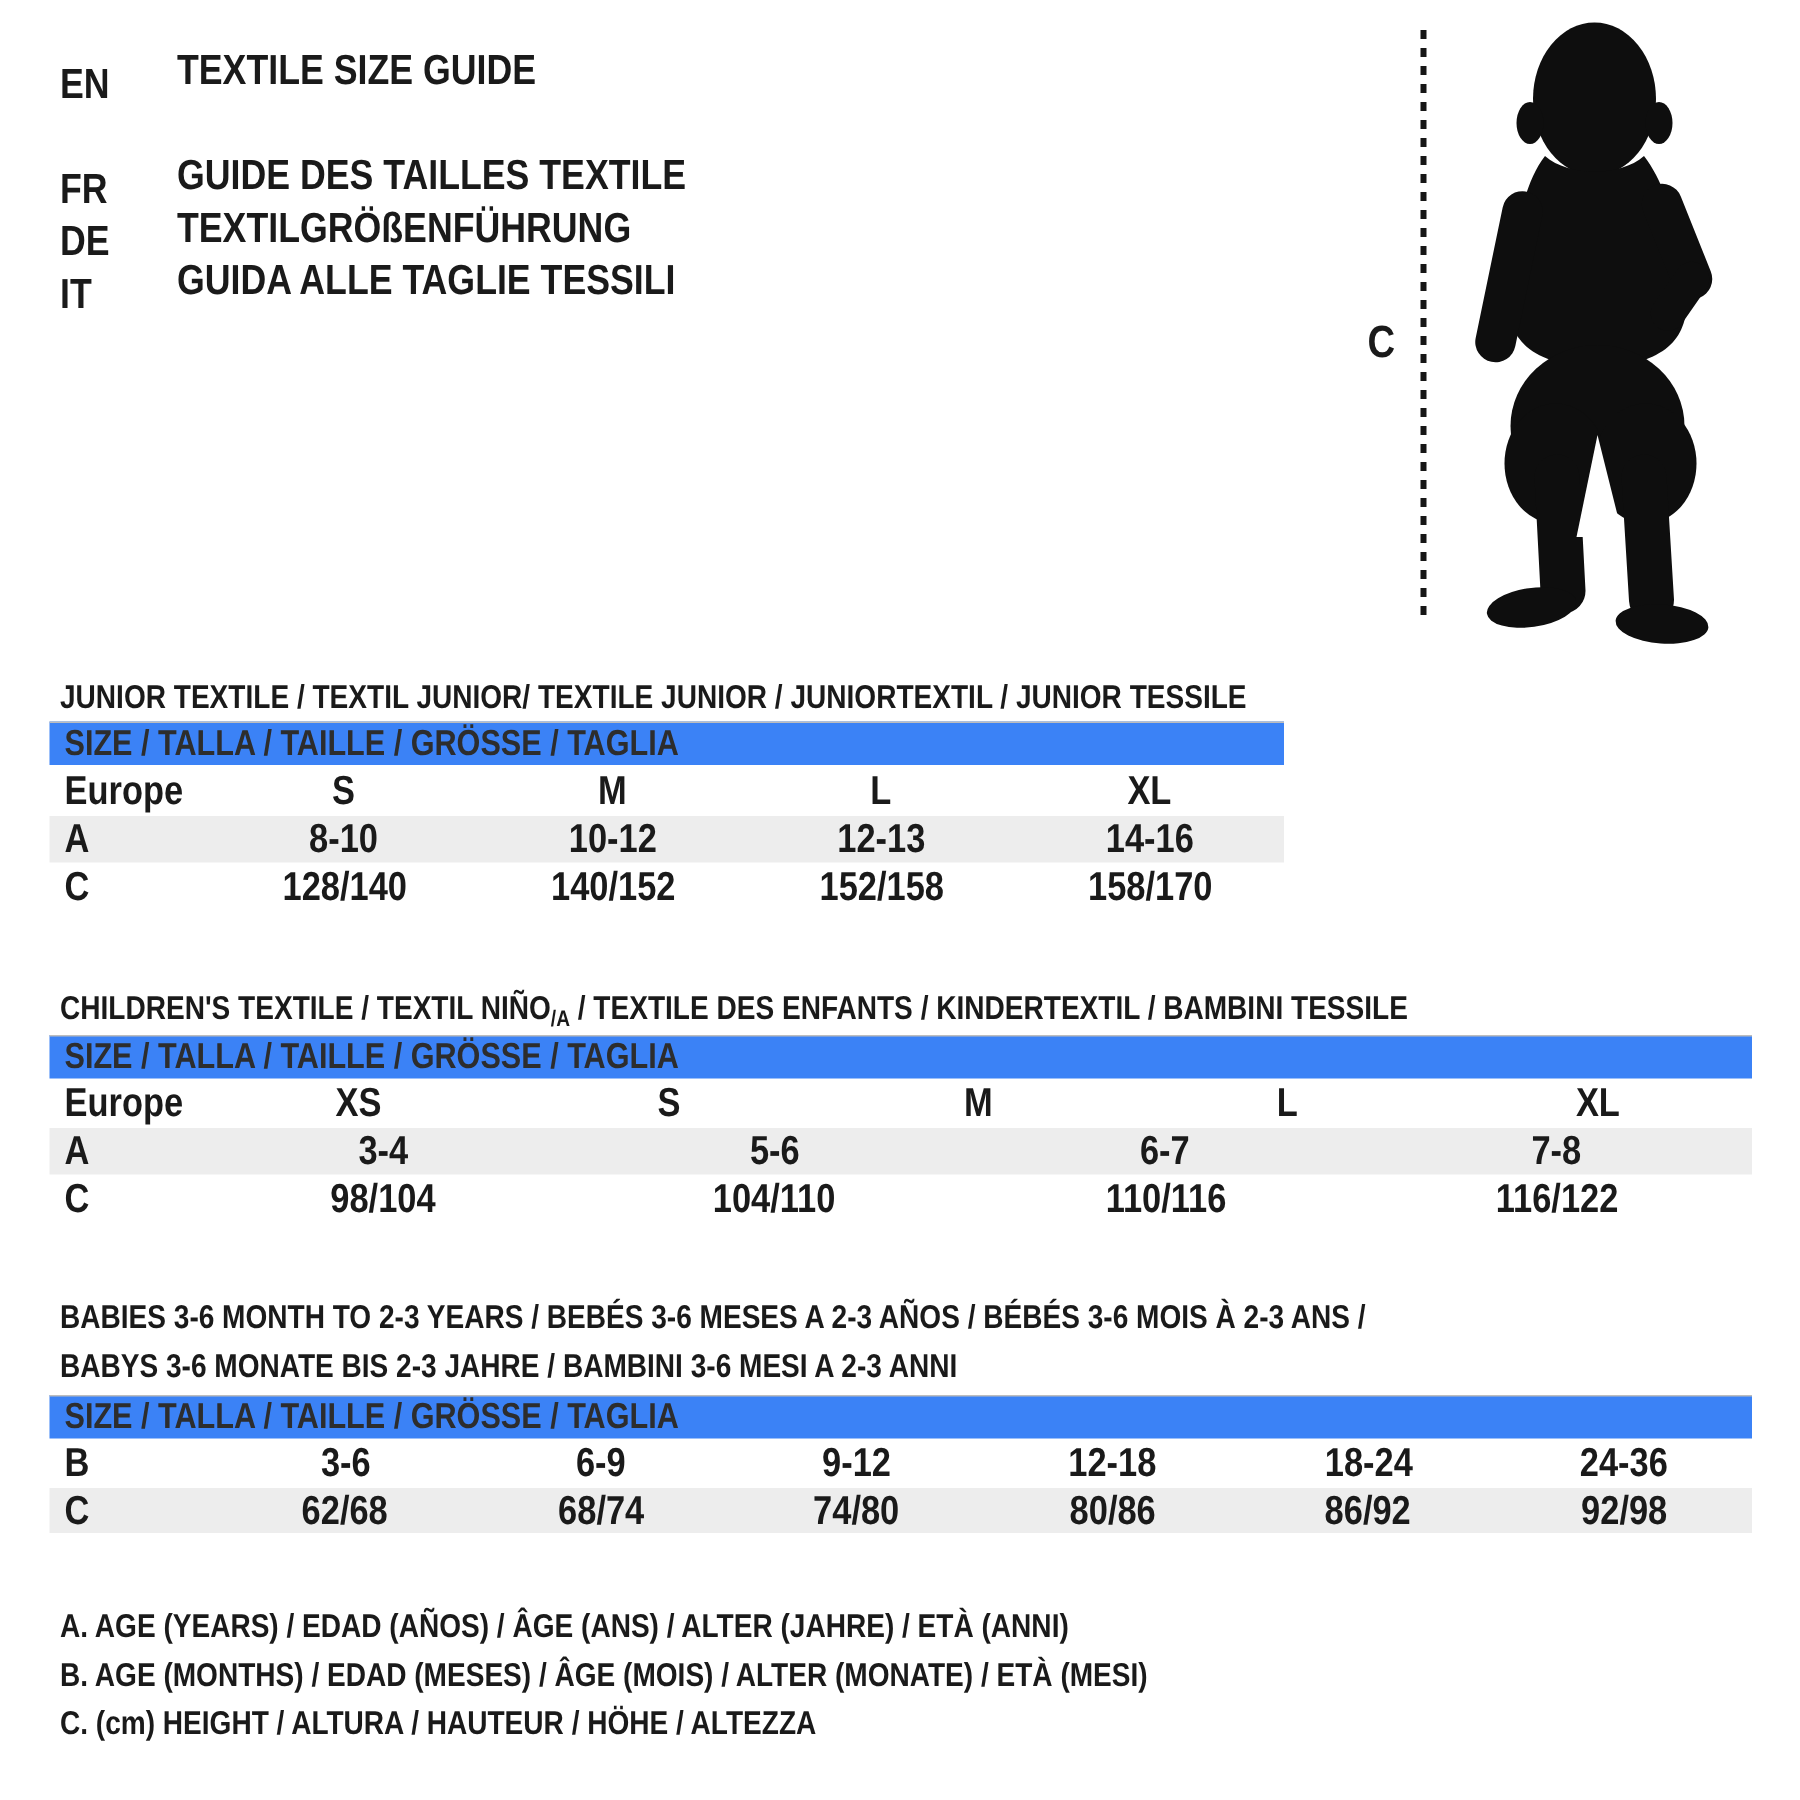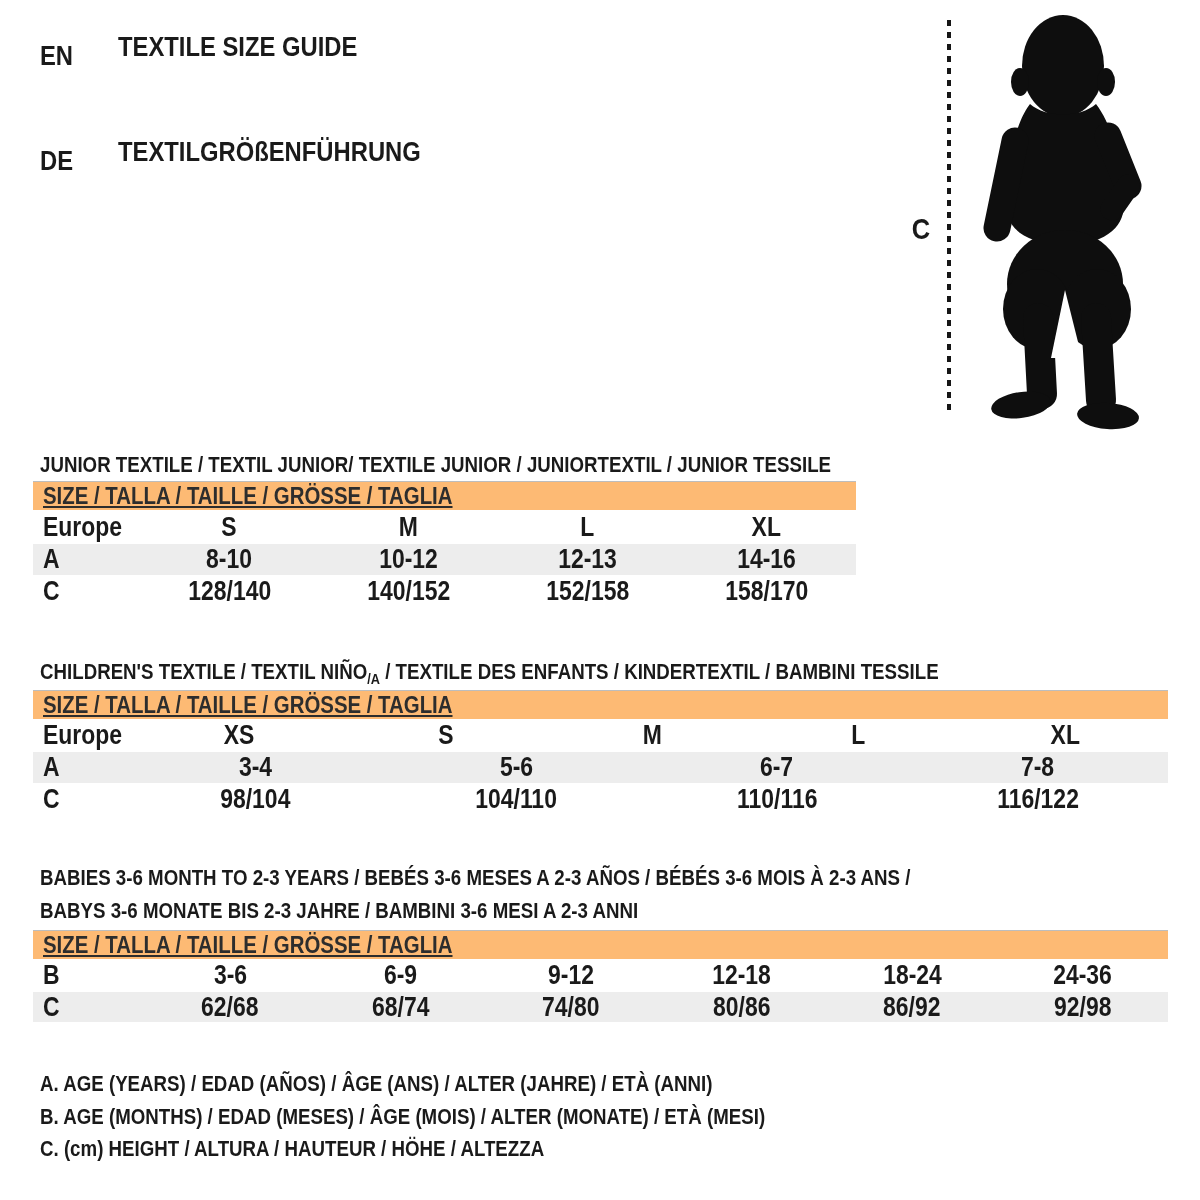--- a/index.html
+++ b/index.html
@@ -20,22 +20,22 @@
     background:repeating-linear-gradient(to bottom,#161616 0 6px,transparent 6px 12px);}
   #c-label{position:absolute;left:903px;top:212px;width:36px;font-size:30px;text-align:center;}
   #baby-svg{position:absolute;left:958px;top:6px;}
 
   
   .sec-head{position:absolute;left:40px;font-size:22px;line-height:26px;margin-top:16px;}
   .sub{font-size:15px;vertical-align:-5px;}
 
   
   .tbl{position:absolute;left:33px;}
-  .bar{height:29px;background:#fdba74;display:flex;align-items:center;padding-left:10px;
-       font-size:24px;color:#2d2d2d;box-sizing:border-box;border-top:1px solid #bdbdbd;text-decoration:underline;}
+  .bar{height:29px;background:#3b82f6;display:flex;align-items:center;padding-left:10px;
+       font-size:24px;color:#2d2d2d;box-sizing:border-box;border-top:1px solid #bdbdbd;}
   .trow{display:flex;align-items:center;font-size:27px;}
   .trow .lbl{box-sizing:border-box;padding-left:10px;text-align:left;}
   .trow .cell{flex:1;text-align:center;}
   .alt{background:#ededed;}
   .h34{height:34px;} .h31{height:31px;} .h32{height:32px;} .h33{height:33px;} .h30{height:30px;}
   .w-j .lbl{flex:0 0 107px;}
   .w-c .lbl{flex:0 0 92px;}
   .w-b .lbl{flex:0 0 112px;}
 
   
@@ -43,23 +43,31 @@
 </style>
 </head>
 <body>
 
 <div id="page">
 
   <div class="lang-row" style="top:33px">
     <span class="lang-code"><span class="cl">EN</span></span>
     <span class="cl">TEXTILE SIZE GUIDE</span>
   </div>
+  <div class="lang-row" style="top:103px">
+    <span class="lang-code"><span class="cl">FR</span></span>
+    <span class="cl">GUIDE DES TAILLES TEXTILE</span>
+  </div>
   <div class="lang-row" style="top:138px">
     <span class="lang-code"><span class="cl">DE</span></span>
     <span class="cl">TEXTILGRÖßENFÜHRUNG</span>
+  </div>
+  <div class="lang-row" style="top:173px">
+    <span class="lang-code"><span class="cl">IT</span></span>
+    <span class="cl">GUIDA ALLE TAGLIE TESSILI</span>
   </div>
 
   <div id="dash-line"></div>
   <div id="c-label"><span class="cv">C</span></div>
   <svg id="baby-svg" viewBox="0 0 212 428" width="212" height="428" aria-hidden="true">
     <g fill="#0e0e0e">
       <ellipse cx="105" cy="60" rx="41" ry="51"></ellipse>
       <ellipse cx="62" cy="76" rx="9" ry="14"></ellipse>
       <ellipse cx="148" cy="76" rx="9" ry="14"></ellipse>
       <path d="M72,98 C88,112 122,112 138,98 C152,116 162,148 166,186 C169,216 158,236 107,240 C56,236 45,216 48,186 C52,148 58,116 72,98 Z"></path>

